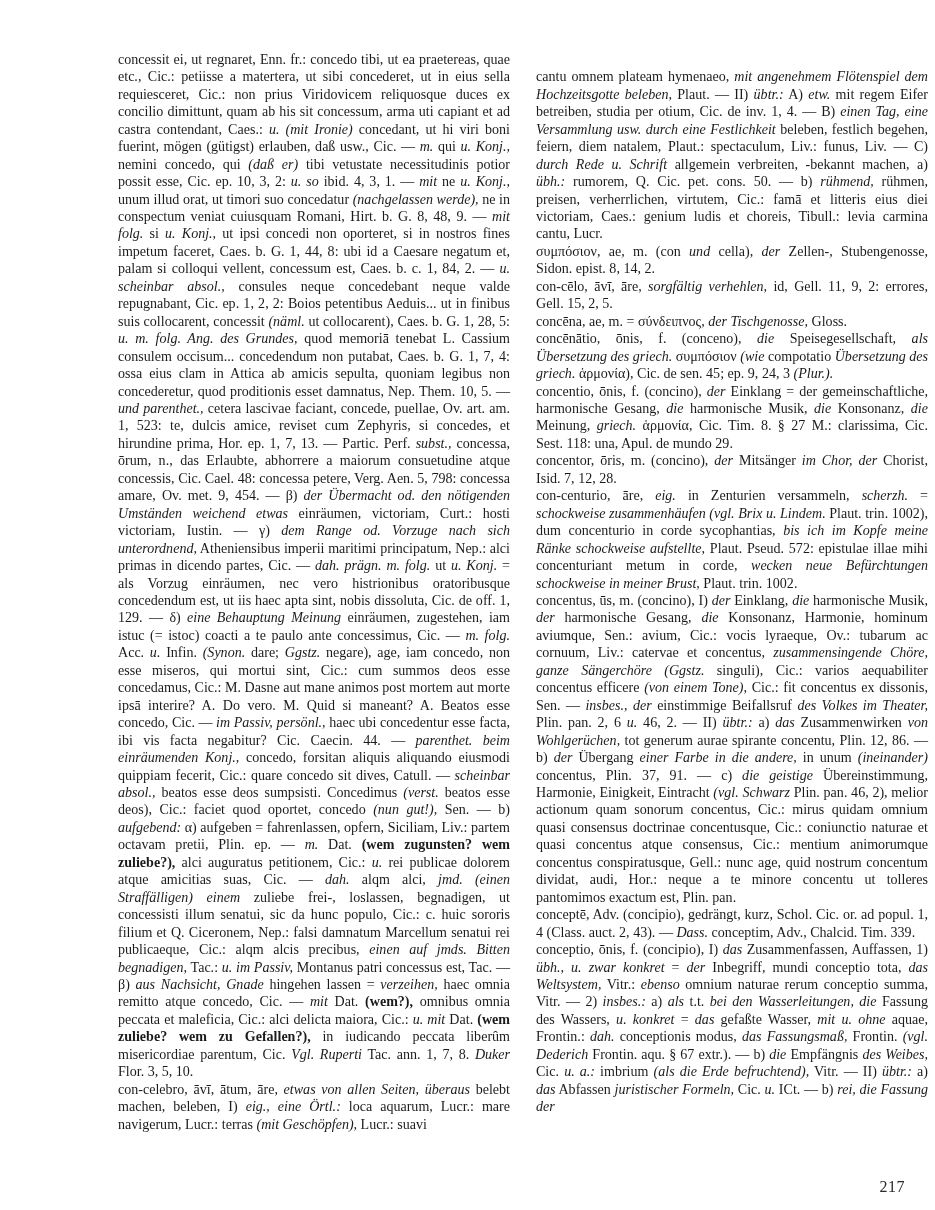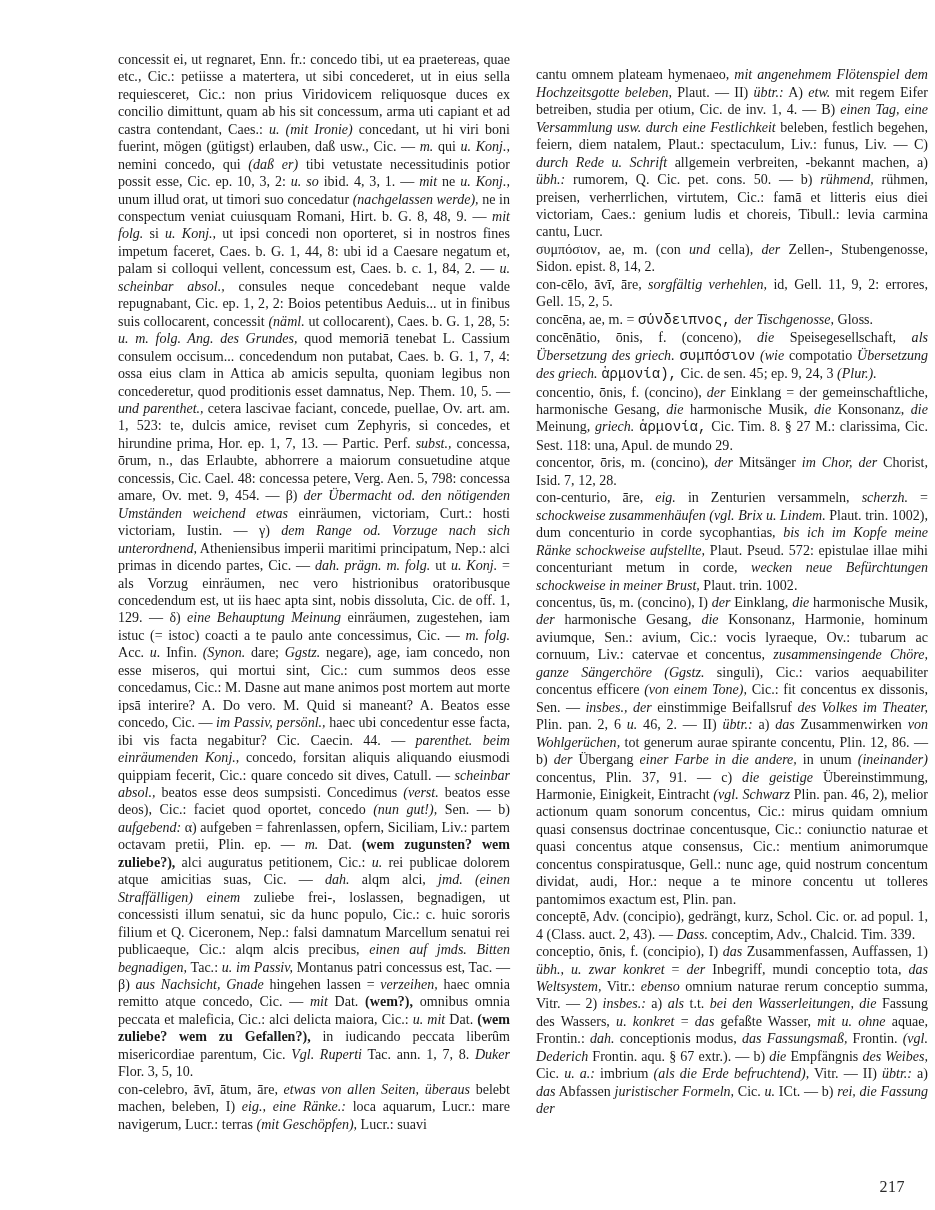--- a/index.html
+++ b/index.html
@@ -47,21 +47,21 @@
   .entry {
     margin: 0;
     padding: 0;
     text-indent: 0;
   }
   .entry + .entry { margin-top: 0px; }
   .entry.cont { text-indent: 0; }
 
   
   b, .b { font-weight: bold; }  
-  .gr { font-family: Liberation Mono, monospace; font-style: normal; }
+  .gr { font-family: Liberation Serif, serif; font-style: normal; }
 
   .pagenum {
     position: absolute;
     right: 30px;
     bottom: 14px;
     font-size: 16px;
     letter-spacing: 0.5px;
     color: #2a2a2a;
   }
   
@@ -69,21 +69,21 @@
 </style>
 </head>
 <body>
 
 <div class="page">
 
   <div class="columns">
 
     <div class="col left">
       <p class="entry cont">concessit ei, ut regnaret, Enn. fr.: concedo tibi, ut ea praetereas, quae etc., Cic.: petiisse a matertera, ut sibi concederet, ut in eius sella requiesceret, Cic.: non prius Viridovicem reliquosque duces ex concilio dimittunt, quam ab his sit concessum, arma uti capiant et ad castra contendant, Caes.: <i>u. (mit Ironie)</i> concedant, ut hi viri boni fuerint, <bi>mögen (gütigst) erlauben, daß usw.,</bi> Cic. — <i>m.</i> qui <i>u. Konj.,</i> nemini concedo, qui <i>(daß er)</i> tibi vetustate necessitudinis potior possit esse, Cic. ep. 10, 3, 2: <i>u. so</i> ibid. 4, 3, 1. — <i>mit</i> ne <i>u. Konj.,</i> unum illud orat, ut timori suo concedatur <i>(nachgelassen werde),</i> ne in conspectum veniat cuiusquam Romani, Hirt. b. G. 8, 48, 9. — <i>mit folg.</i> si <i>u. Konj.,</i> ut ipsi concedi non oporteret, si in nostros fines impetum faceret, Caes. b. G. 1, 44, 8: ubi id a Caesare negatum et, palam si colloqui vellent, concessum est, Caes. b. c. 1, 84, 2. — <i>u. scheinbar absol.,</i> consules neque concedebant neque valde repugnabant, Cic. ep. 1, 2, 2: Boios petentibus Aeduis... ut in finibus suis collocarent, concessit <i>(näml.</i> ut collocarent), Caes. b. G. 1, 28, 5: <i>u. m. folg. Ang. des Grundes,</i> quod memoriā tenebat L. Cassium consulem occisum... concedendum non putabat, Caes. b. G. 1, 7, 4: ossa eius clam in Attica ab amicis sepulta, quoniam legibus non concederetur, quod proditionis esset damnatus, Nep. Them. 10, 5. — <i>und parenthet.,</i> cetera lascivae faciant, concede, puellae, Ov. art. am. 1, 523: te, dulcis amice, reviset cum Zephyris, si concedes, et hirundine prima, Hor. ep. 1, 7, 13. — Partic. Perf. <i>subst.,</i> concessa, ōrum, n., <bi>das Erlaubte,</bi> abhorrere a maiorum consuetudine atque concessis, Cic. Cael. 48: concessa petere, Verg. Aen. 5, 798: concessa amare, Ov. met. 9, 454. — β) <i>der Übermacht od. den nötigenden Umständen weichend etwas</i> <bi>einräumen,</bi> victoriam, Curt.: hosti victoriam, Iustin. — γ) <i>dem Range od. Vorzuge nach sich unterordnend,</i> Atheniensibus imperii maritimi principatum, Nep.: alci primas in dicendo partes, Cic. — <i>dah. prägn. m. folg.</i> ut <i>u. Konj.</i> = <bi>als Vorzug einräumen,</bi> nec vero histrionibus oratoribusque concedendum est, ut iis haec apta sint, nobis dissoluta, Cic. de off. 1, 129. — δ) <i>eine Behauptung Meinung</i> <bi>einräumen, zugestehen,</bi> iam istuc (= istoc) coacti a te paulo ante concessimus, Cic. — <i>m. folg.</i> Acc. <i>u.</i> Infin. <i>(Synon.</i> dare; <i>Ggstz.</i> negare), age, iam concedo, non esse miseros, qui mortui sint, Cic.: cum summos deos esse concedamus, Cic.: M. Dasne aut mane animos post mortem aut morte ipsā interire? A. Do vero. M. Quid si maneant? A. Beatos esse concedo, Cic. — <i>im Passiv, persönl.,</i> haec ubi concedentur esse facta, ibi vis facta negabitur? Cic. Caecin. 44. — <i>parenthet. beim einräumenden Konj.,</i> concedo, forsitan aliquis aliquando eiusmodi quippiam fecerit, Cic.: quare concedo sit dives, Catull. — <i>scheinbar absol.,</i> beatos esse deos sumpsisti. Concedimus <i>(verst.</i> beatos esse deos), Cic.: faciet quod oportet, concedo <i>(nun gut!),</i> Sen. — b) <i>aufgebend:</i> α) <bi>aufgeben = fahrenlassen, opfern,</bi> Siciliam, Liv.: partem octavam pretii, Plin. ep. — <i>m.</i> Dat. <b>(wem zugunsten? wem zuliebe?),</b> alci auguratus petitionem, Cic.: <i>u.</i> rei publicae dolorem atque amicitias suas, Cic. — <i>dah.</i> alqm alci, <i>jmd. (einen Straffälligen) einem</i> <bi>zuliebe frei-, loslassen, begnadigen,</bi> ut concessisti illum senatui, sic da hunc populo, Cic.: c. huic sororis filium et Q. Ciceronem, Nep.: falsi damnatum Marcellum senatui rei publicaeque, Cic.: alqm alcis precibus, <i>einen auf jmds. Bitten begnadigen,</i> Tac.: <i>u. im Passiv,</i> Montanus patri concessus est, Tac. — β) <i>aus Nachsicht, Gnade</i> <bi>hingehen lassen</bi> = <i>verzeihen,</i> haec omnia remitto atque concedo, Cic. — <i>mit</i> Dat. <b>(wem?),</b> omnibus omnia peccata et maleficia, Cic.: alci delicta maiora, Cic.: <i>u. mit</i> Dat. <b>(wem zuliebe? wem zu Gefallen?),</b> in iudicando peccata liberûm misericordiae parentum, Cic. <i>Vgl. Ruperti</i> Tac. ann. 1, 7, 8. <i>Duker</i> Flor. 3, 5, 10.</p>
-      <p class="entry"><hw>con-celebro</hw>, āvī, ātum, āre, <i>etwas von allen Seiten, überaus</i> <bi>belebt machen, beleben,</bi> I) <i>eig., eine Ränke.:</i> loca aquarum, Lucr.: mare navigerum, Lucr.: terras <i>(mit Geschöpfen),</i> Lucr.: suavi</p>
+      <p class="entry"><hw>con-celebro</hw>, āvī, ātum, āre, <i>etwas von allen Seiten, überaus</i> <bi>belebt machen, beleben,</bi> I) <i>eig., eine Örtl.:</i> loca aquarum, Lucr.: mare navigerum, Lucr.: terras <i>(mit Geschöpfen),</i> Lucr.: suavi</p>
     </div>
 
     <div class="col right">
       <p class="entry cont">cantu omnem plateam hymenaeo, <i>mit angenehmem Flötenspiel dem Hochzeitsgotte beleben,</i> Plaut. — II) <i>übtr.:</i> A) <i>etw.</i> <bi>mit regem Eifer betreiben,</bi> studia per otium, Cic. de inv. 1, 4. — B) <i>einen Tag, eine Versammlung usw. durch eine Festlichkeit</i> <bi>beleben, festlich begehen, feiern,</bi> diem natalem, Plaut.: spectaculum, Liv.: funus, Liv. — C) <i>durch Rede u. Schrift</i> <bi>allgemein verbreiten, -bekannt machen,</bi> a) <i>übh.:</i> rumorem, Q. Cic. pet. cons. 50. — b) <i>rühmend,</i> <bi>rühmen, preisen, verherrlichen,</bi> virtutem, Cic.: famā et litteris eius diei victoriam, Caes.: genium ludis et choreis, Tibull.: levia carmina cantu, Lucr.</p>
       <p class="entry"><hw>συμπόσιον</hw>, ae, m. (con <i>und</i> cella), <i>der</i> <bi>Zellen-, Stubengenosse,</bi> Sidon. epist. 8, 14, 2.</p>
       <p class="entry"><hw>con-cēlo</hw>, āvī, āre, <i>sorgfältig verhehlen,</i> id, Gell. 11, 9, 2: errores, Gell. 15, 2, 5.</p>
       <p class="entry"><hw>concēna</hw>, ae, m. = <span class="gr">σύνδειπνος,</span> <i>der Tischgenosse,</i> Gloss.</p>
       <p class="entry"><hw>concēnātio</hw>, ōnis, f. (conceno), <i>die</i> <bi>Speisegesellschaft,</bi> <i>als Übersetzung des griech.</i> <span class="gr">συμπόσιον</span> <i>(wie</i> compotatio <i>Übersetzung des griech.</i> <span class="gr">ἁρμονία),</span> Cic. de sen. 45; ep. 9, 24, 3 <i>(Plur.).</i></p>
       <p class="entry"><hw>concentio</hw>, ōnis, f. (concino), <i>der</i> <bi>Einklang</bi> = <bi>der gemeinschaftliche, harmonische Gesang,</bi> <i>die</i> <bi>harmonische Musik,</bi> <i>die</i> <bi>Konsonanz,</bi> <i>die</i> <bi>Meinung,</bi> <i>griech.</i> <span class="gr">ἁρμονία,</span> Cic. Tim. 8. § 27 M.: clarissima, Cic. Sest. 118: una, Apul. de mundo 29.</p>
       <p class="entry"><hw>concentor</hw>, ōris, m. (concino), <i>der</i> <bi>Mitsänger</bi> <i>im Chor, der</i> <bi>Chorist,</bi> Isid. 7, 12, 28.</p>

